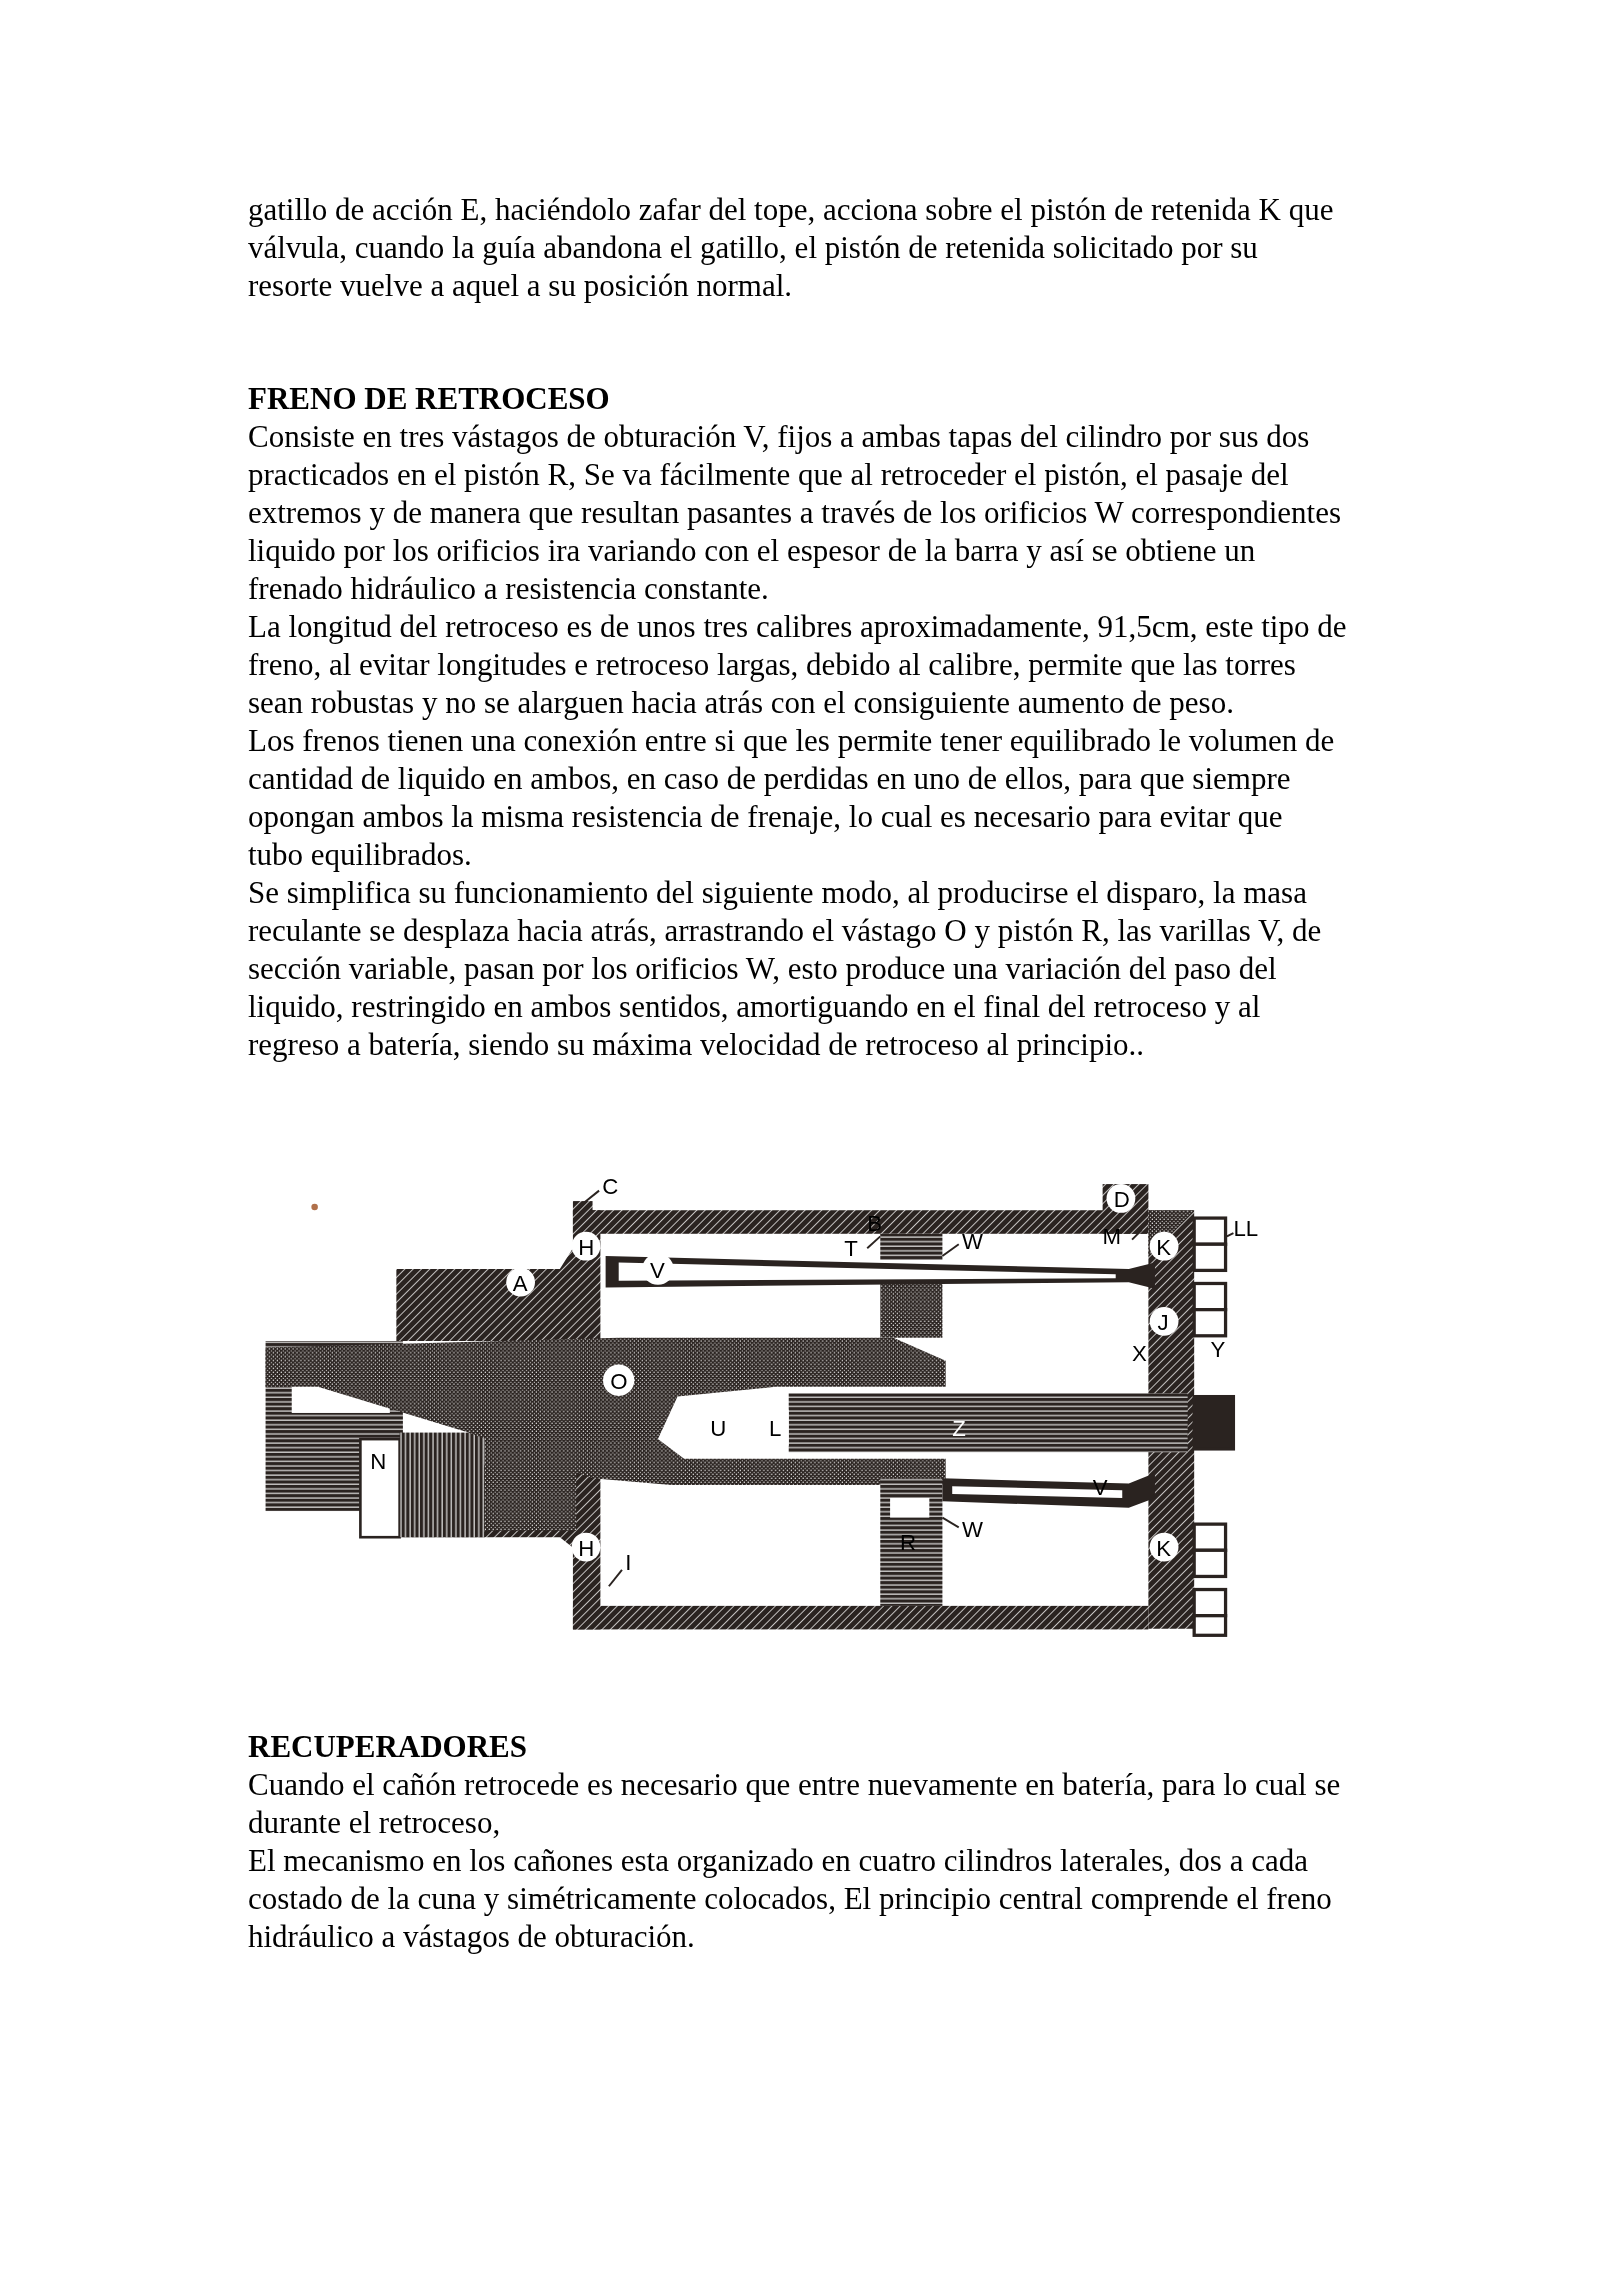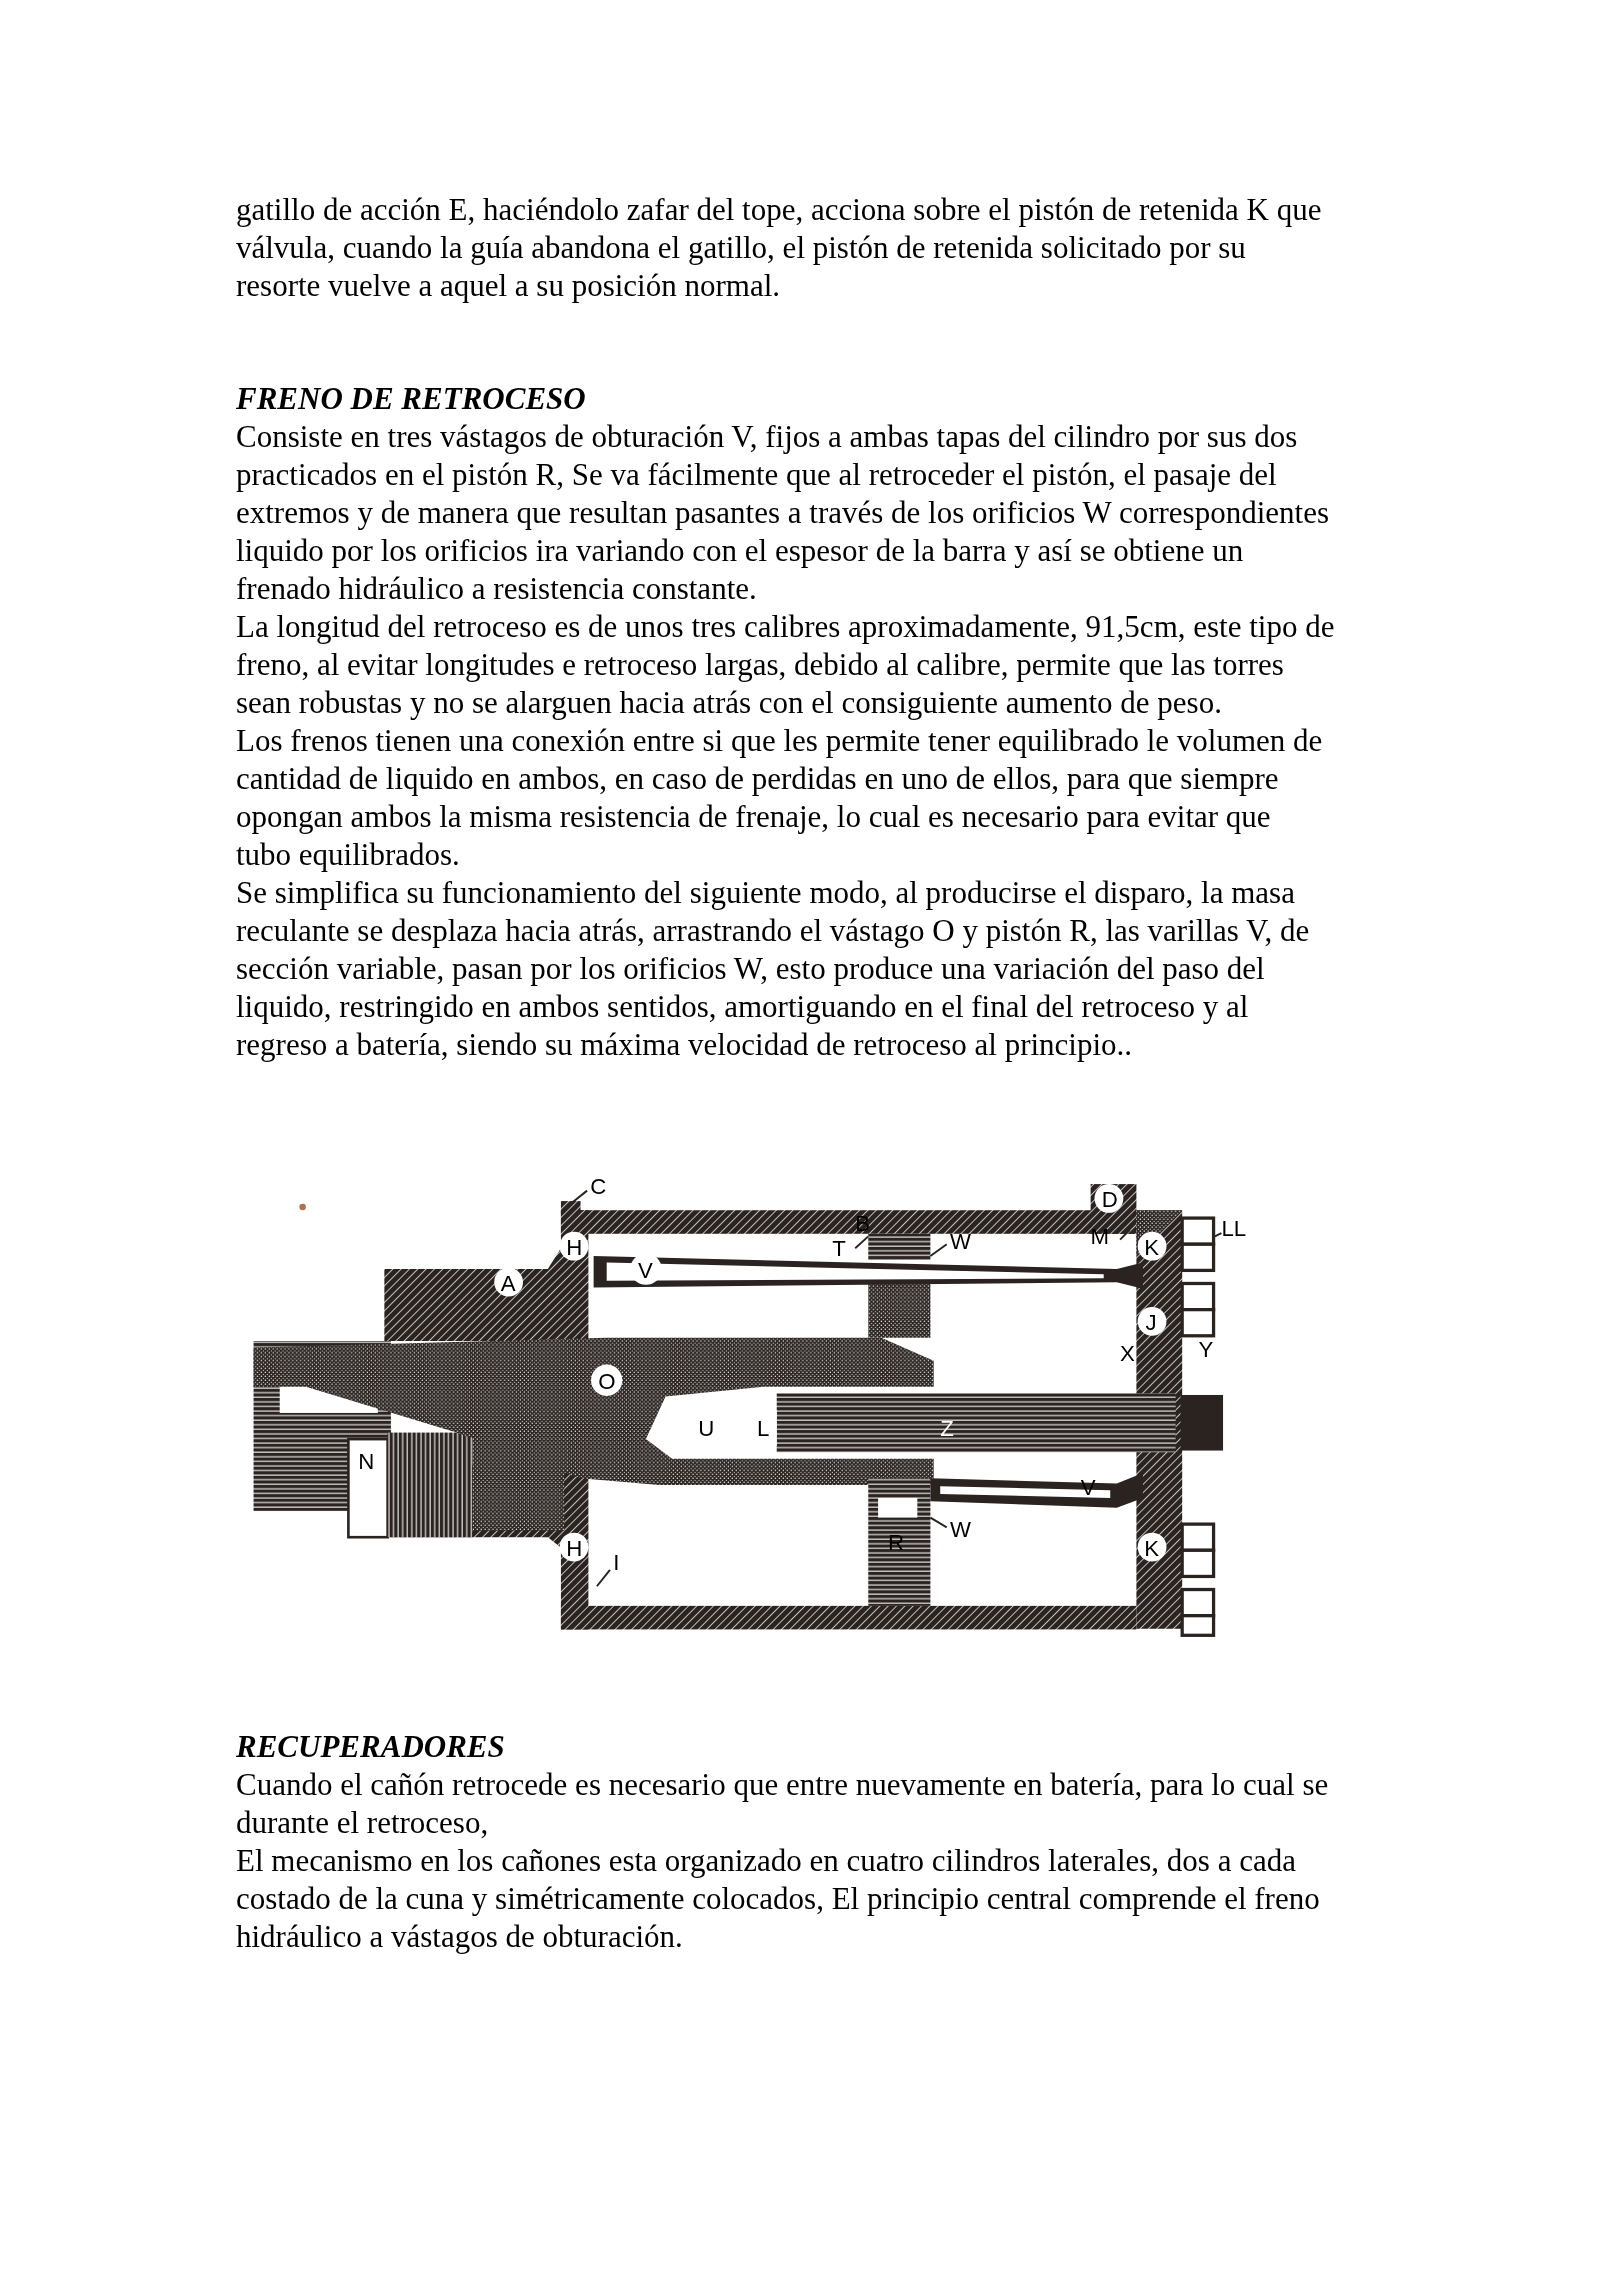--- a/index.html
+++ b/index.html
@@ -1,24 +1,24 @@
 <!DOCTYPE html>
 <html style="font-size:10.5px"><head>
   <meta charset="utf-8">
   <style>
     html, body { margin: 0; padding: 0; background: #ffffff; }
     body { width: 1623px; height: 2295px; position: relative; overflow: hidden; }
-    .page { position: absolute; left: 4px; top: 0; width: 1324px; height: 2295px; background: #ffffff; }
+    .page { position: absolute; left: 16px; top: 0; width: 1324px; height: 2295px; background: #ffffff; }
     .text-block {
       position: absolute; left: 232px; width: 1178px;
       font-family: "Liberation Serif", "DejaVu Serif", serif;
       font-size: 31px; line-height: 38px; color: #000;
     }
     .text-block p { margin: 0; }
-    .heading { font-style: italic; font-weight: bold; }
+    .heading { font-weight: bold; }
     .diagram { position: absolute; left: 236px; top: 1171px; width: 1080px; height: 497px; }
     .diagram svg { width: 100%; height: 100%; }
     .lbl { font-family: "Liberation Sans", "DejaVu Sans", sans-serif; font-size: 34px; fill: #000; }
     .lbl-w { font-family: "Liberation Sans", "DejaVu Sans", sans-serif; font-size: 34px; fill: #000; }
     .circle-bg { fill: #fff; }
   </style>
 </head>
 <body>
 
 <div class="page">

